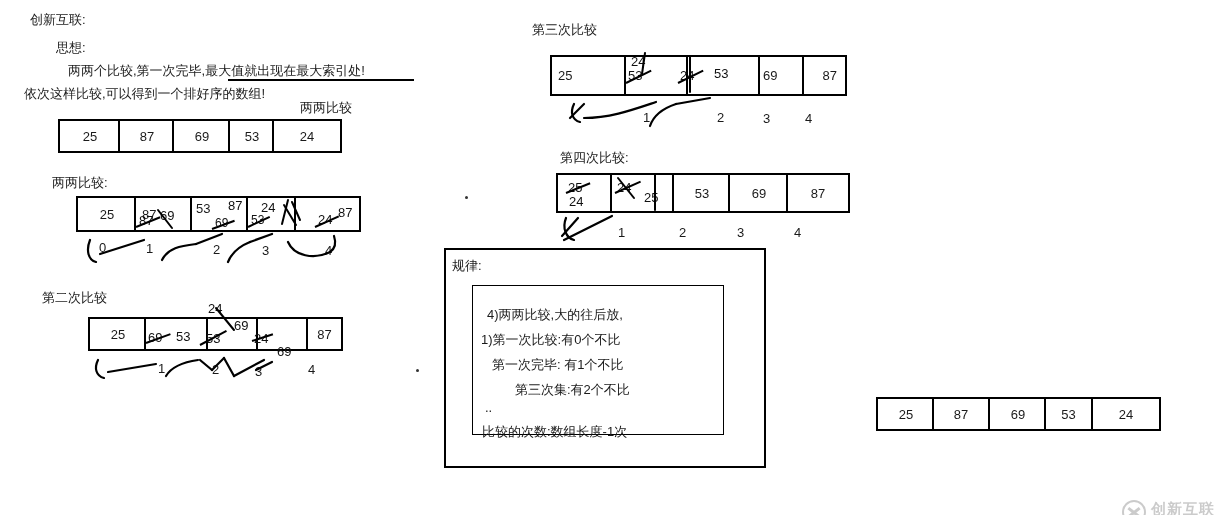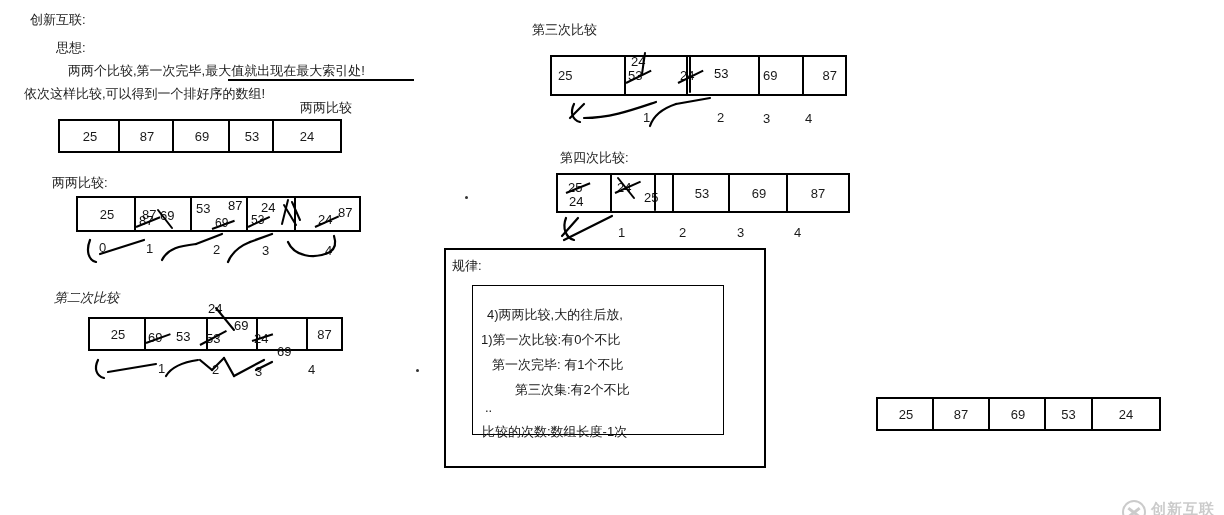--- a/index.html
+++ b/index.html
@@ -250,21 +250,21 @@
     <path d="M24,22 L68,8"></path>
     <path d="M86,28 C92,16 104,14 120,12"></path>
     <path d="M120,12 L146,2"></path>
     <path d="M152,30 C156,20 164,14 174,10"></path>
     <path d="M174,10 L196,2"></path>
     <path d="M212,10 C218,24 238,28 254,20"></path>
     <path d="M254,20 C260,16 260,10 258,4"></path>
   </g>
 </svg>
 
-<div class="abs txt" style="left:54px; top:290px;font-style:italic;">第二次比较</div>
+<div class="abs txt" style="left:42px; top:290px;">第二次比较</div>
 
 <div class="arr" style="left:88px; top:317px; width:255px; height:34px;">
   <div class="cell" style="left:0; width:56px;">
     <span class="val">25</span>
   </div>
   <div class="cell-div" style="left:54px;"></div>
   <div class="cell" style="left:56px; width:60px;"></div>
   <div class="cell-div" style="left:116px;"></div>
   <div class="cell" style="left:118px; width:48px;"></div>
   <div class="cell-div" style="left:166px;"></div>

